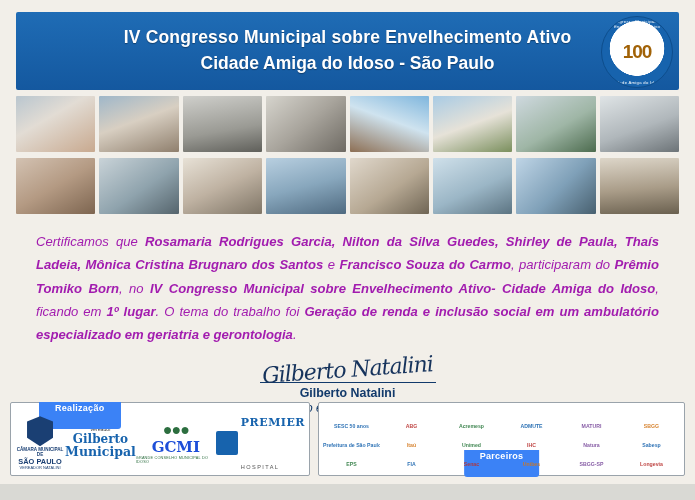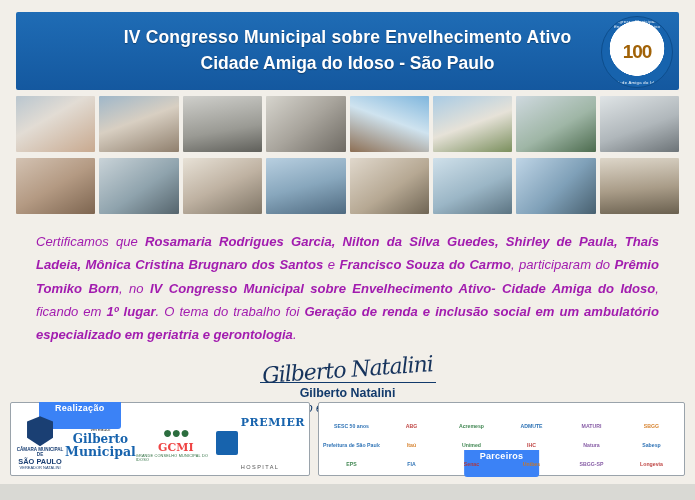--- a/index.html
+++ b/index.html
@@ -189,21 +189,21 @@
     margin-bottom:2px;
   }
   .ml-cam-text{font-size:4.6px;color:#1a3f73;font-weight:bold;}
   .ml-sp{font-size:7.4px;color:#1a3f73;font-weight:bold;}
   .ml-sub{font-size:4px;color:#1a3f73;}
   .ml-vereador{font-size:5.2px;color:#3b3b3b;}
   .ml-gilberto{font-size:12px;color:#1763ad;font-weight:bold;font-family:"DejaVu Serif",serif;}
   .ml-natalini{font-size:12.5px;color:#1763ad;font-weight:bold;font-family:"DejaVu Serif",serif;}
   .gcmi-wrap{display:flex;flex-direction:column;align-items:center;}
   .gcmi-icons{font-size:16px;color:#2c6e3f;letter-spacing:-1px;line-height:1;}
-  .gcmi-name{font-size:11px;font-weight:bold;color:#ef4444;font-family:"DejaVu Serif",serif;}
+  .gcmi-name{font-size:15px;font-weight:bold;color:#1d4ed8;font-family:"DejaVu Serif",serif;}
   .gcmi-sub{font-size:3.8px;color:#2c6e3f;letter-spacing:.2px;}
   .premier-wrap{display:flex;align-items:center;gap:3px;}
   .premier-mark{width:22px;height:24px;background:#1763ad;border-radius:2px;}
   .premier-text{display:flex;flex-direction:column;align-items:flex-start;gap:35px;}
   .premier-name{font-size:11px;font-weight:bold;color:#1763ad;font-family:"DejaVu Serif",serif;letter-spacing:.5px;}
   .premier-sub{font-size:5.6px;color:#555;letter-spacing:1.4px;}
   .partner-grid{
     width:100%;height:100%;
     display:flex;flex-direction:column;justify-content:center;gap:2px;
     padding-top:3px;

